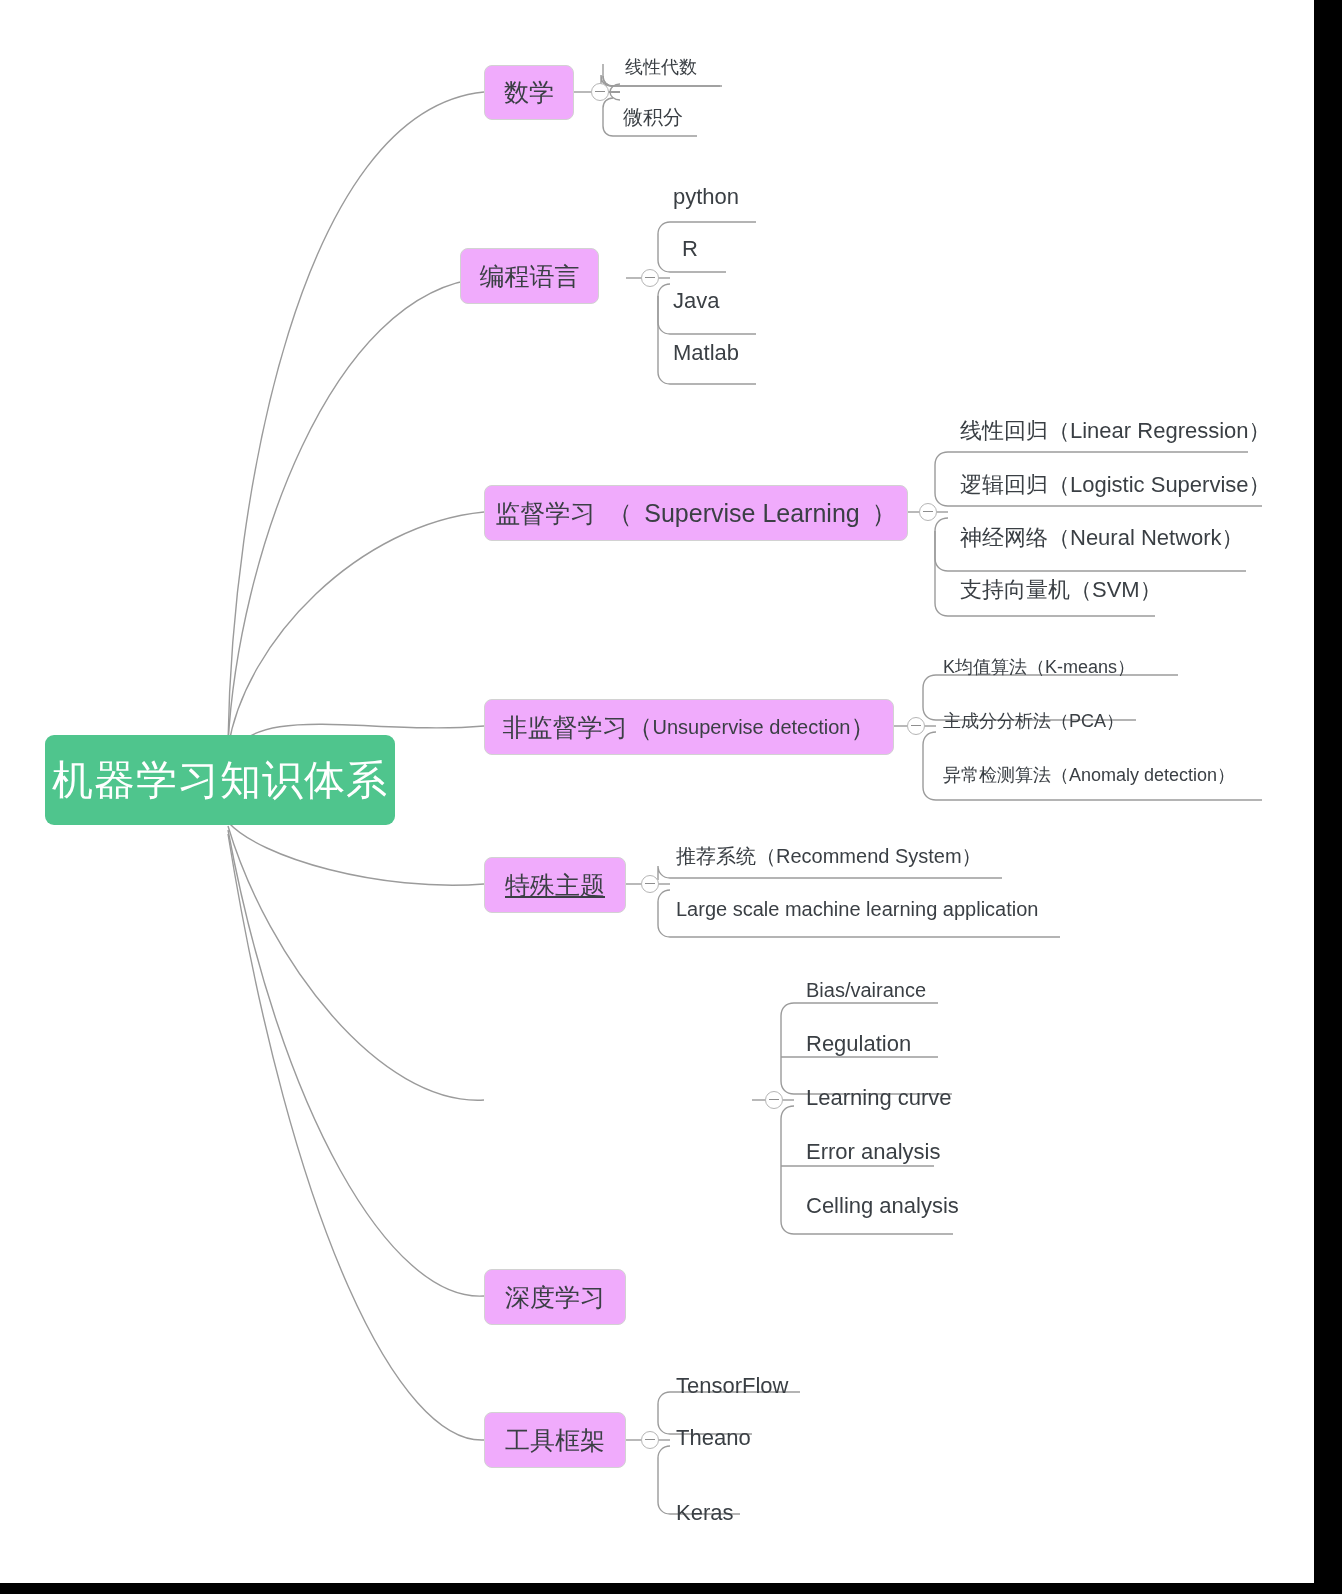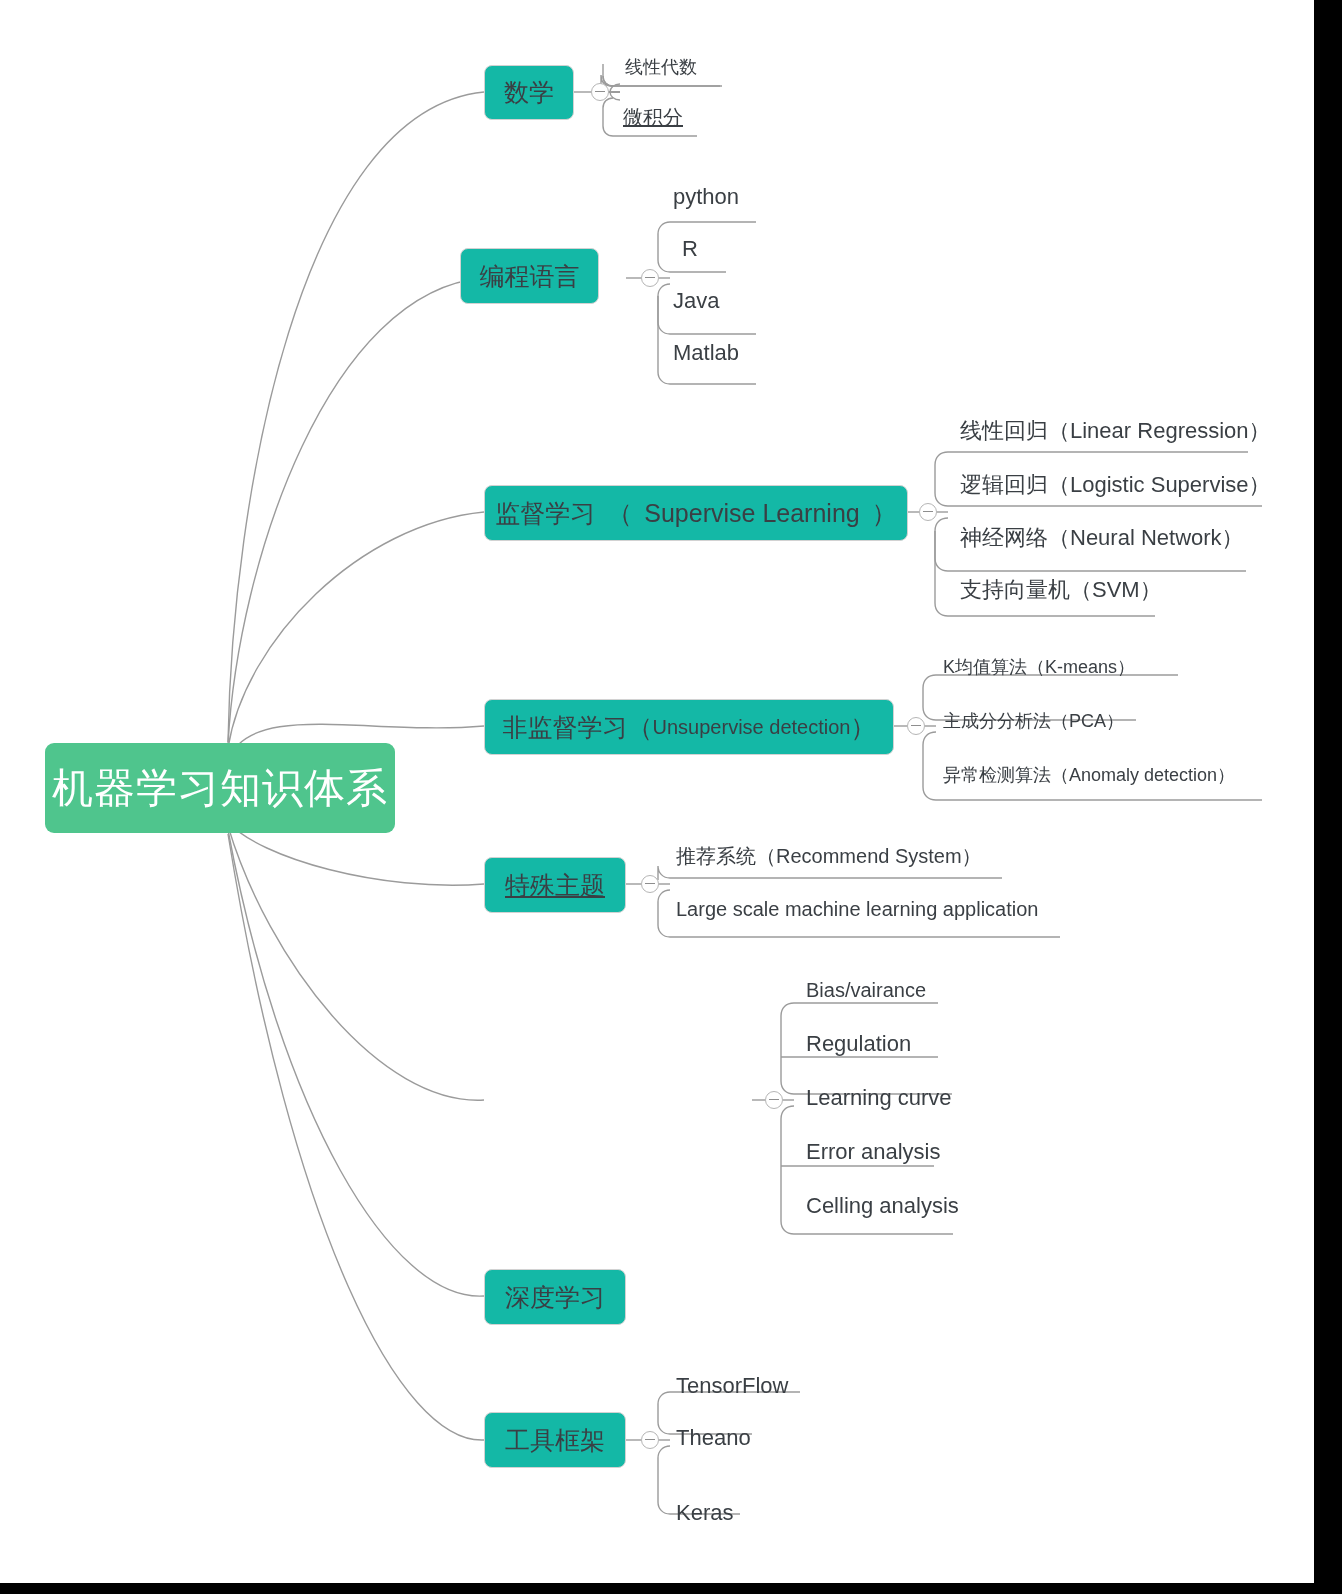--- a/index.html
+++ b/index.html
@@ -56,37 +56,36 @@
     left: 45px;
     top: 735px;
     width: 350px;
     height: 90px;
     background: #4fc58d;
     border-radius: 9px;
     display: flex;
     align-items: center;
     justify-content: center;
     box-sizing: border-box;
-    margin-top: 8px;
   }
   .root-node .root-label {
     color: #ffffff;
     font-size: 41px;
     letter-spacing: 1px;
     line-height: 1;
     white-space: nowrap;
   }
 
   
   .node {
     position: absolute;
     box-sizing: border-box;
     border: 1px solid #d2d2d2;
     border-radius: 8px;
-    background: #14b8a6;
+    background: #f0abfc;
     display: flex;
     align-items: center;
     justify-content: center;
     color: #3a3f44;
     white-space: nowrap;
   }
   .node .n-cn { font-size: 25px; }
   .node .n-en { font-size: 25px; }
   .node .n-en-small { font-size: 20px; }
   .node .paren { font-size: 25px; }
@@ -264,21 +263,21 @@
   </div>
 
   <div class="node" style="left:484px; top:1412px; width:142px; height:56px;">
     <span class="n-cn">工具框架</span>
   </div>
   <div class="toggle" style="left:641px; top:1431px;"></div>
 
   <div class="leaf sz-17" style="left:625px; top:58px;">
     <span>线性代数</span>
   </div>
-  <div class="leaf sz-19" style="left:623px; top:107px;text-decoration:underline;">
+  <div class="leaf sz-19" style="left:623px; top:107px;">
     <span>微积分</span>
   </div>
 
   <div class="leaf sz-21" style="left:673px; top:186px;">
     <span>python</span>
   </div>
   <div class="leaf sz-21" style="left:682px; top:238px;">
     <span>R</span>
   </div>
   <div class="leaf sz-21" style="left:673px; top:290px;">

